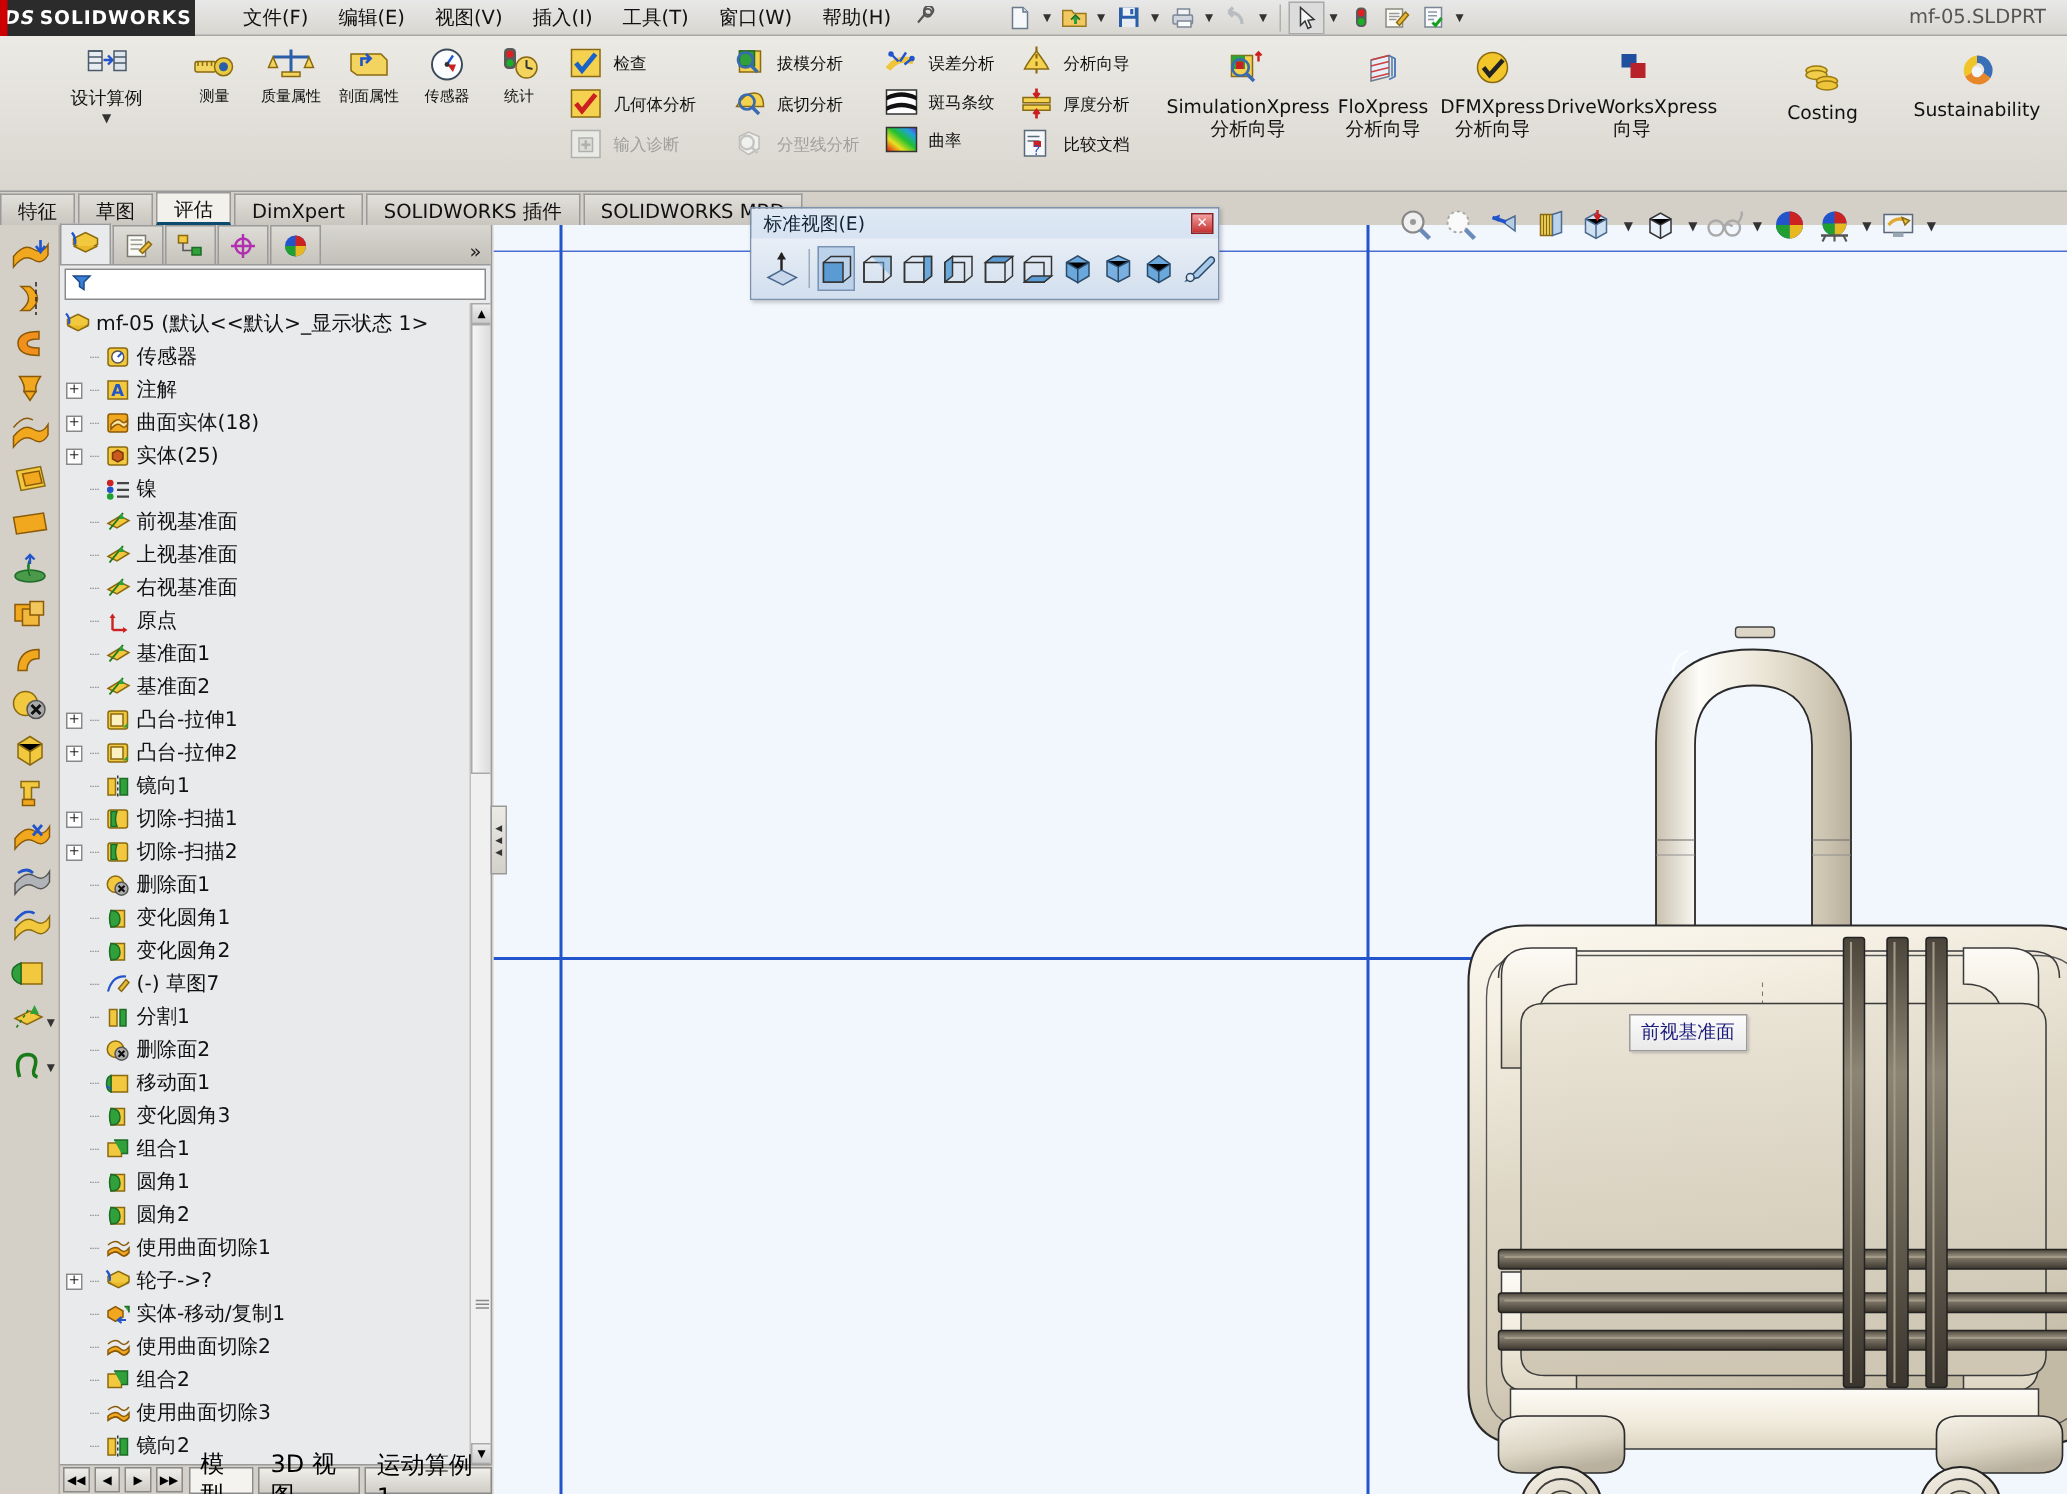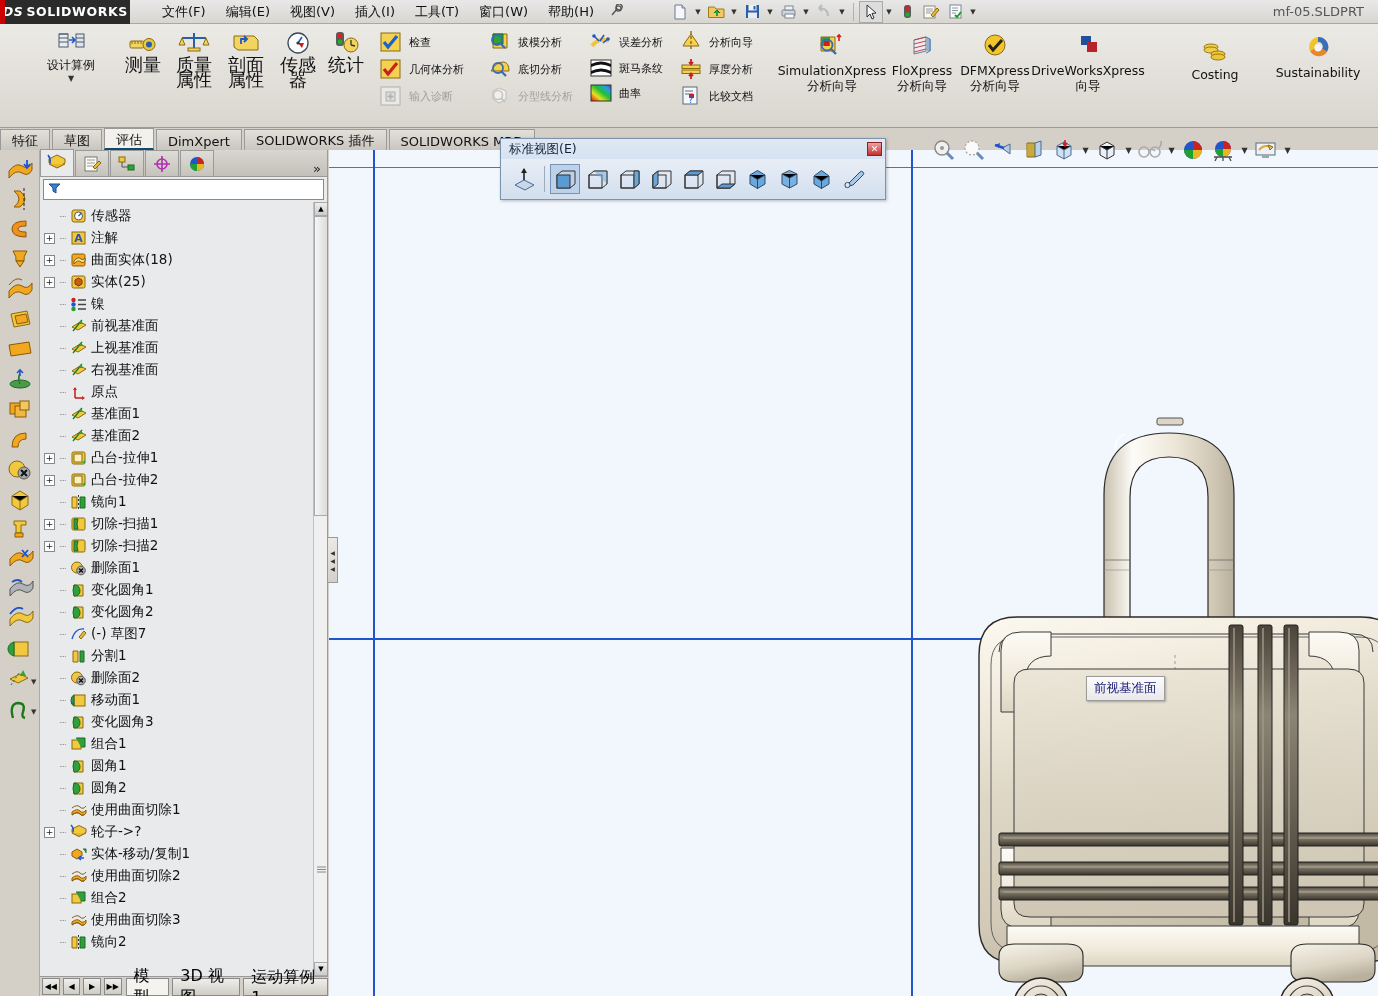--- a/index.html
+++ b/index.html
@@ -58,21 +58,21 @@
   .rib-divider{ width:1px; background:#b6b4ae; margin:6px 4px 10px 4px;}
   .big-btn {
     width:62px; display:flex; flex-direction:column; align-items:center;
     padding-top:4px; cursor:default;margin-left:36px;
   }
   .big-btn .lbl { font-size:12px; text-align:center; line-height:15px; color:#111; margin-top:2px;}
   .ico { display:flex;align-items:center;justify-content:center;}
   .dropcaret { font-size:8px; color:#333; margin-top:1px;}
 
   .col-btn { width:64px; display:flex;flex-direction:column;align-items:center;padding-top:4px;}
-  .col-btn .lbl{font-size:18px;text-align:center;line-height:15px;color:#111;margin-top:1px;}
+  .col-btn .lbl{font-size:10px;text-align:left;line-height:15px;color:#111;margin-top:1px;}
 
   .stack { display:flex; flex-direction:column; justify-content:flex-start; gap:1px; padding-top:3px;}
   .row-btn { display:flex; align-items:center; gap:5px; padding:1px 5px 1px 2px; cursor:default;}
   .row-btn .lbl { font-size:11px; color:#111; white-space:nowrap;}
   .row-btn.disabled .lbl { color:#a0a09c; }
 
   .wide-btn { width:96px; display:flex;flex-direction:column;align-items:center;padding-top:6px;}
   .wide-btn .lbl{font-size:12.5px;text-align:center;line-height:15px;color:#111;margin-top:3px;}
 
   
@@ -170,21 +170,21 @@
 
   .plane-label{
     position:absolute; left:1086px; top:676px; padding:3px 7px;
     background:linear-gradient(#fcfcfc,#e9e9e9); border:1px solid #9b9b9b;
     font-size:12.5px; color:#1a1a7a; box-shadow:1px 1px 2px rgba(0,0,0,.28);
     z-index:40;
   }
 
   
   .stdviews{
-    position:absolute; left:500px; top:138px; width:386px; height:62px;
+    position:absolute; left:500px; top:138px; width:313px; height:62px;
     background:linear-gradient(#dfe9f5,#c5d6ea);
     border:1px solid #7d93ad; z-index:60;
     box-shadow:1px 1px 3px rgba(0,0,0,.25);
   }
   .sv-title{ height:20px; display:flex;align-items:center;justify-content:space-between;
      padding:0 3px 0 8px; font-size:12.5px; color:#123; }
   .sv-close{width:15px;height:14px;background:linear-gradient(#f3a0a0,#c43030);
      border:1px solid #8e2020; color:#fff; font-size:9px;
      display:flex;align-items:center;justify-content:center; font-weight:bold;}
   .sv-body{ height:40px; display:flex; align-items:center; padding-left:8px; gap:2px;
@@ -1053,20 +1053,30 @@
 
     <div class="filterbar">
       <span>
         <svg width="15" height="14" viewBox="0 0 15 14">
             <path d="M2 3 h11 l-4 4 v5 l-3 -2 v-3z" fill="#3a7fd4" stroke="#1c4a8a"></path>
           </svg>
       </span>
     </div>
 
     <div class="treebody">
+      <div class="tnode root">
+        <span class="ic">
+          <svg width="18" height="16" viewBox="0 0 18 16">
+              <path d="M2 5 l7 -3.5 l7 3.5 l0 3.5 l-7 3.5 l-7 -3.5z" fill="#f2c83e" stroke="#8a6a10"></path>
+              <path d="M2 9 l7 3.5 l7 -3.5" fill="#e8b82a" stroke="#8a6a10"></path>
+              <path d="M1 1 q3 3 2 7" stroke="#2255cc" fill="none" stroke-width="1.5"></path>
+            </svg>
+        </span>
+        <span>mf-05  (默认&lt;&lt;默认&gt;_显示状态 1&gt;</span>
+      </div>
 
       <div id="tree-nodes">
           <div class="tnode">
             <span class="exp none"></span>
             <span class="dots">┈</span>
             <span class="ic">
               <svg width="18" height="16" viewBox="0 0 18 16">
                 <rect x="2" y="2" width="13" height="12" rx="2" fill="#f2c83e" stroke="#8a6a10"></rect>
                 <circle cx="8.5" cy="8" r="4" fill="#fff" stroke="#555"></circle>
                 <path d="M8.5 8 l3 -3" stroke="#2255cc" stroke-width="1.3"></path>

